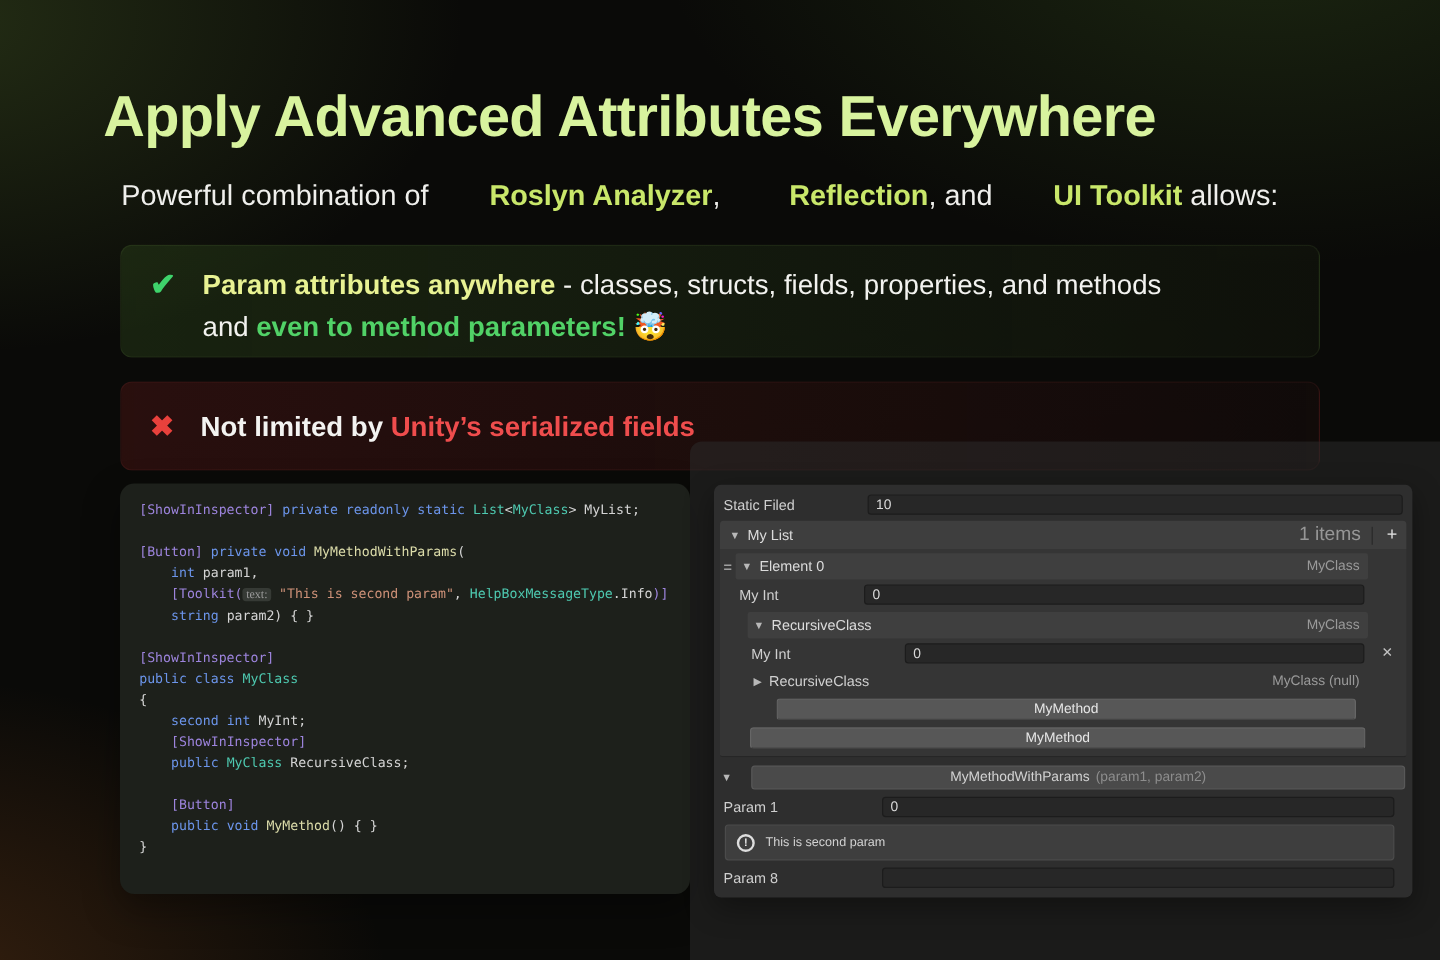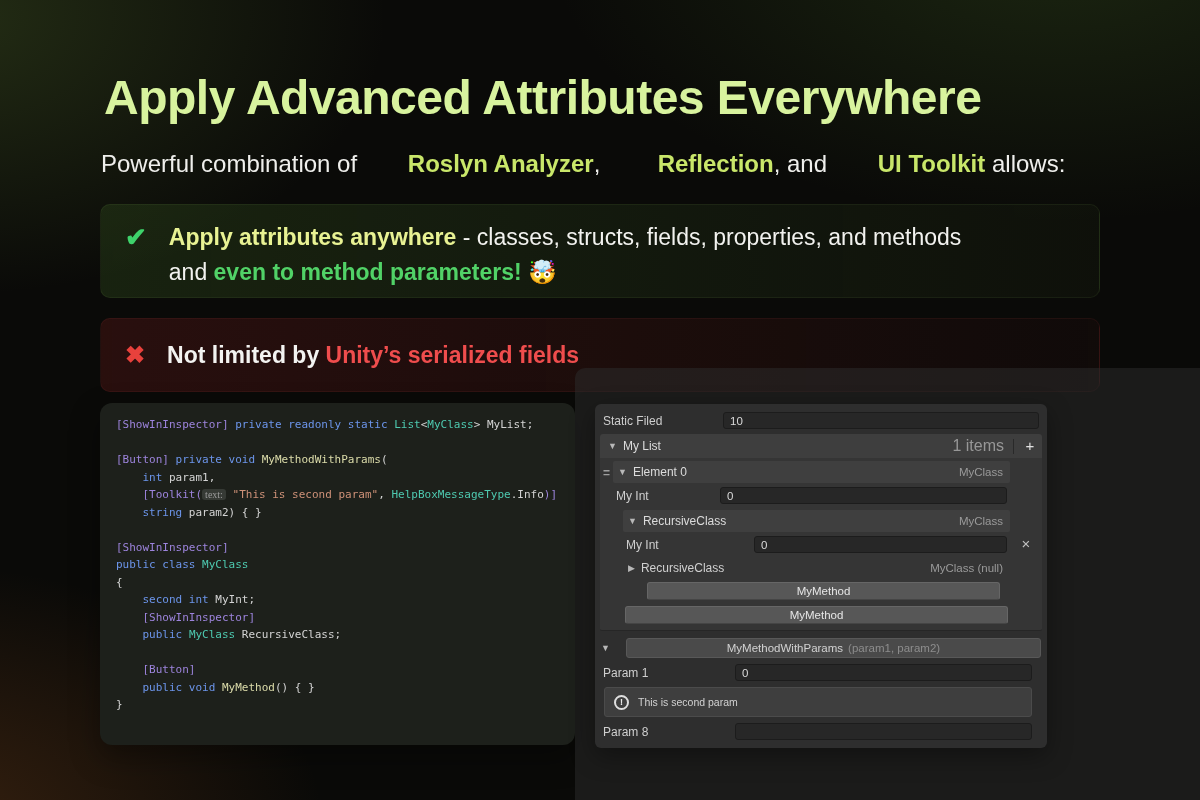--- a/index.html
+++ b/index.html
@@ -6,21 +6,21 @@
   body { background:#000; font-family:"Liberation Sans", sans-serif; }
   .page { position:relative; width:1200px; height:800px; overflow:hidden;
     background:
       radial-gradient(820px 460px at 88% -8%, rgba(74,112,40,0.28), transparent 62%),
       radial-gradient(700px 450px at -4% 2%, rgba(84,112,44,0.34), transparent 62%),
       radial-gradient(640px 430px at -6% 104%, rgba(158,84,30,0.30), transparent 62%),
       #0a0a08;
   }
   .ks { white-space:pre-wrap; }
 
-  .title { position:absolute; left:104px; top:70px; font-size:48px; font-weight:800;
+  .title { position:absolute; left:86px; top:70px; font-size:48px; font-weight:800;
            letter-spacing:-0.5px; color:#d8f39e; }
   .subtitle { position:absolute; left:101px; top:150px; font-size:24px; color:#efefec; }
   .subtitle .hl { font-weight:700; color:#c9e76a;margin-left:44px; }
 
   .card { position:absolute; left:100px; width:1000px; border-radius:10px; display:flex; }
   .card.pro { top:204px; height:94px; padding:15px 24px; gap:22px; align-items:flex-start;
     background:linear-gradient(90deg, rgba(45,70,28,0.42), rgba(28,36,20,0.26));
     border:1px solid rgba(150,200,100,0.08); }
   .card.con { top:318px; height:74px; padding:0 24px; gap:22px; align-items:center;
     background:linear-gradient(90deg, rgba(92,24,24,0.38), rgba(44,16,16,0.20));
@@ -44,21 +44,21 @@
   .tok-t { color:#4ec9b0; }
   .tok-f { color:#dcdcaa; }
   .tok-s { color:#ce9178; }
   .tok-n { color:#b5cea8; }
   .tok-p { color:#d4d4d4; }
   .tok-h { color:#9c9c9c; background:#363a35; border-radius:3px; padding:0 3px; font-size:10px;font-family:Liberation Serif, serif; }
 
   .backdrop { position:absolute; left:575px; top:368px; width:625px; height:432px;
     background:rgba(44,44,44,0.52); border-top-left-radius:10px; }
 
-  .inspector { position:absolute; left:595px; top:404px; width:452px; height:344px;
+  .inspector { position:absolute; left:595px; top:404px; width:582px; height:344px;
     background:#2e2e2e; border-radius:6px; padding:4px 5px; font-size:12px; color:#d4d4d4;
     box-shadow:0 8px 24px rgba(0,0,0,0.35); }
   .irow { display:flex; align-items:center; height:25px; padding:0 3px; }
   .ilabel { font-size:12px; color:#cfcfcf; flex-shrink:0; }
   .w120 { width:120px; }
   .w104 { width:104px; }
   .w128 { width:128px; }
   .w132 { width:132px; }
   .ifield { flex:1; height:17px; background:#272727; border:1px solid #1c1c1c; border-radius:3px;
     display:flex; align-items:center; padding:0 6px; font-size:11.5px; color:#dadada; }
@@ -105,21 +105,21 @@
 <body>
 
 <div class="page">
 
   <h1 class="title">Apply Advanced Attributes Everywhere</h1>
 
   <p class="subtitle"><span class="ks">Powerful combination of </span><span class="ks hl">Roslyn Analyzer</span><span class="ks">,  </span><span class="ks hl">Reflection</span><span class="ks">, and </span><span class="ks hl">UI Toolkit</span><span class="ks"> allows:</span></p>
 
   <div class="card pro">
     <span class="check">✔</span>
-    <div class="pro-text"><span class="ks b-lime">Apply attributes anywhere</span><span class="ks"> - classes, structs, fields, properties, and methods and </span><span class="ks b-green">even to method parameters!</span><span class="ks"> 🤯</span></div>
+    <div class="pro-text"><span class="ks b-lime">Param attributes anywhere</span><span class="ks"> - classes, structs, fields, properties, and methods and </span><span class="ks b-green">even to method parameters!</span><span class="ks"> 🤯</span></div>
   </div>
 
   <div class="card con">
     <span class="cross">✖</span>
     <div class="con-text"><span class="ks wht">Not limited by </span><span class="ks red">Unity’s serialized fields</span></div>
   </div>
 
   <div class="code-panel" id="code-panel">
       <div class="code-line"><span class="tok-a">[ShowInInspector]</span><span class="tok-p"> </span><span class="tok-k">private readonly static</span><span class="tok-p"> </span><span class="tok-t">List</span><span class="tok-p">&lt;</span><span class="tok-t">MyClass</span><span class="tok-p">&gt; MyList;</span></div>
       <div class="code-line">&nbsp;</div>

